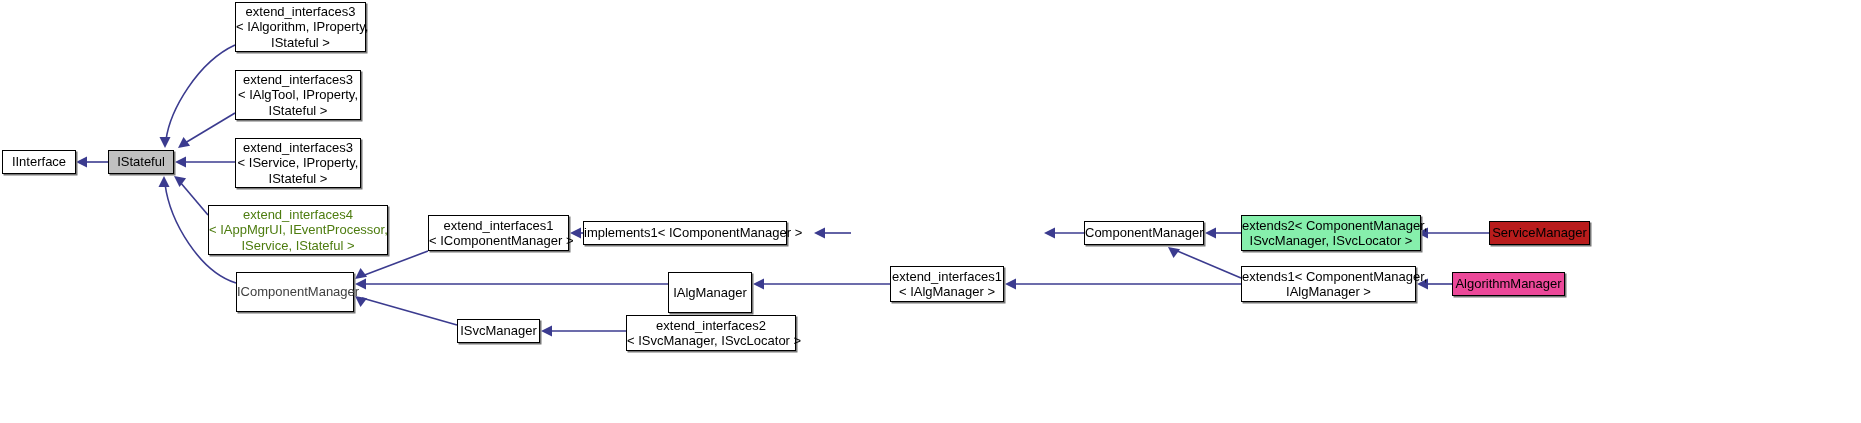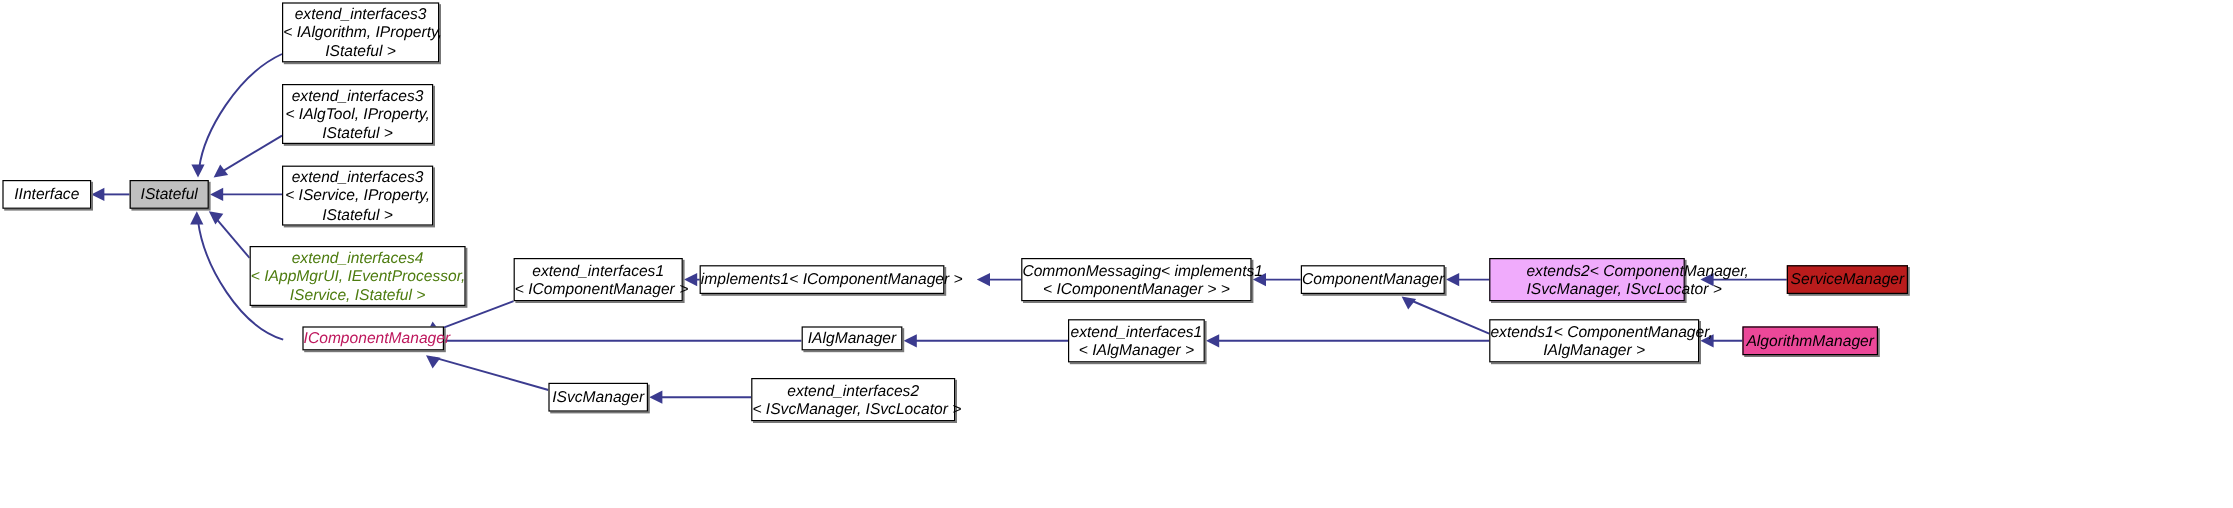--- a/index.html
+++ b/index.html
@@ -32,21 +32,20 @@
     color: #000000;
     font-size: 13px;
     line-height: 15.5px;
     text-align: center;
     display: flex;
     align-items: center;
     justify-content: flex-end;
     white-space: pre;
     z-index: 2;
     box-shadow: 1.5px 1.5px 0 0 #777777;
-    font-style: italic;
   }
   .node.highlight {
     background: #c0c0c0;
   }
   .node-label {
     display: block;
     width: 100%;
     white-space: pre;
   }
 </style>
@@ -101,32 +100,30 @@
 IStateful &gt;</span></div>
     <div class="node" style="left: 235px; top: 70px; width: 126px; height: 50px; border-color: rgb(0, 0, 0); background: rgb(255, 255, 255); color: rgb(0, 0, 0);"><span class="node-label">extend_interfaces3
 &lt; IAlgTool, IProperty,
 IStateful &gt;</span></div>
     <div class="node" style="left: 235px; top: 138px; width: 126px; height: 50px; border-color: rgb(0, 0, 0); background: rgb(255, 255, 255); color: rgb(0, 0, 0);"><span class="node-label">extend_interfaces3
 &lt; IService, IProperty,
 IStateful &gt;</span></div>
     <div class="node" style="left: 208px; top: 205px; width: 180px; height: 50px; border-color: rgb(0, 0, 0); background: rgb(255, 255, 255); color: #4d7c0f;"><span class="node-label">extend_interfaces4
 &lt; IAppMgrUI, IEventProcessor,
 IService, IStateful &gt;</span></div>
-    <div class="node" style="left: 252px; top: 272px; width: 118px; height: 20px; border-color: rgb(0, 0, 0); background: rgb(255, 255, 255); color: #be185d;"><span class="node-label">IComponentManager</span></div>
+    <div class="node" style="left: 236px; top: 272px; width: 118px; height: 40px; border-color: rgb(0, 0, 0); background: rgb(255, 255, 255); color: #404040;"><span class="node-label">IComponentManager</span></div>
     <div class="node" style="left: 457px; top: 319px; width: 83px; height: 24px; border-color: rgb(0, 0, 0); background: rgb(255, 255, 255); color: rgb(0, 0, 0);"><span class="node-label">ISvcManager</span></div>
     <div class="node" style="left: 428px; top: 215px; width: 141px; height: 36px; border-color: rgb(0, 0, 0); background: rgb(255, 255, 255); color: rgb(0, 0, 0);"><span class="node-label">extend_interfaces1
 &lt; IComponentManager &gt;</span></div>
     <div class="node" style="left: 626px; top: 315px; width: 170px; height: 36px; border-color: rgb(0, 0, 0); background: rgb(255, 255, 255); color: rgb(0, 0, 0);"><span class="node-label">extend_interfaces2
 &lt; ISvcManager, ISvcLocator &gt;</span></div>
     <div class="node" style="left: 583px; top: 221px; width: 204px; height: 24px; border-color: rgb(0, 0, 0); background: rgb(255, 255, 255); color: rgb(0, 0, 0);"><span class="node-label">implements1&lt; IComponentManager &gt;</span></div>
-    <div class="node" style="left: 668px; top: 272px; width: 84px; height: 20px; border-color: rgb(0, 0, 0); background: rgb(255, 255, 255); color: rgb(0, 0, 0);"><span class="node-label">IAlgManager</span></div>
-    <div class="node" style="left: 851px; top: 215px; width: 192px; height: 36px; border-color: rgb(0, 0, 0); background: rgb(255, 255, 255); color: rgb(0, 0, 0);"><span class="node-label">CommonMessaging&lt; implements1
-&lt; IComponentManager &gt; &gt;</span></div>
+    <div class="node" style="left: 668px; top: 272px; width: 84px; height: 41px; border-color: rgb(0, 0, 0); background: rgb(255, 255, 255); color: rgb(0, 0, 0);"><span class="node-label">IAlgManager</span></div>
     <div class="node" style="left: 890px; top: 266px; width: 114px; height: 36px; border-color: rgb(0, 0, 0); background: rgb(255, 255, 255); color: rgb(0, 0, 0);"><span class="node-label">extend_interfaces1
 &lt; IAlgManager &gt;</span></div>
     <div class="node" style="left: 1084px; top: 221px; width: 120px; height: 24px; border-color: rgb(0, 0, 0); background: rgb(255, 255, 255); color: rgb(0, 0, 0);"><span class="node-label">ComponentManager</span></div>
-    <div class="node" style="left: 1241px; top: 215px; width: 163px; height: 36px; border-color: rgb(0, 0, 0); background: #f0abfc; color: rgb(0, 0, 0); padding-left: 30px;"><span class="node-label">extends2&lt; ComponentManager,
+    <div class="node" style="left: 1241px; top: 215px; width: 180px; height: 36px; border-color: rgb(0, 0, 0); background: #86efac; color: rgb(0, 0, 0);"><span class="node-label">extends2&lt; ComponentManager,
 ISvcManager, ISvcLocator &gt;</span></div>
     <div class="node" style="left: 1241px; top: 266px; width: 175px; height: 36px; border-color: rgb(0, 0, 0); background: rgb(255, 255, 255); color: rgb(0, 0, 0);"><span class="node-label">extends1&lt; ComponentManager,
 IAlgManager &gt;</span></div>
     <div class="node" style="left: 1489px; top: 221px; width: 101px; height: 24px; border-color: rgb(0, 0, 0); background: #b91c1c; color: rgb(0, 0, 0);"><span class="node-label">ServiceManager</span></div>
     <div class="node" style="left: 1452px; top: 272px; width: 113px; height: 24px; border-color: rgb(0, 0, 0); background: #ec4899; color: rgb(0, 0, 0);"><span class="node-label">AlgorithmManager</span></div>
   </div>
 
 </body></html>

